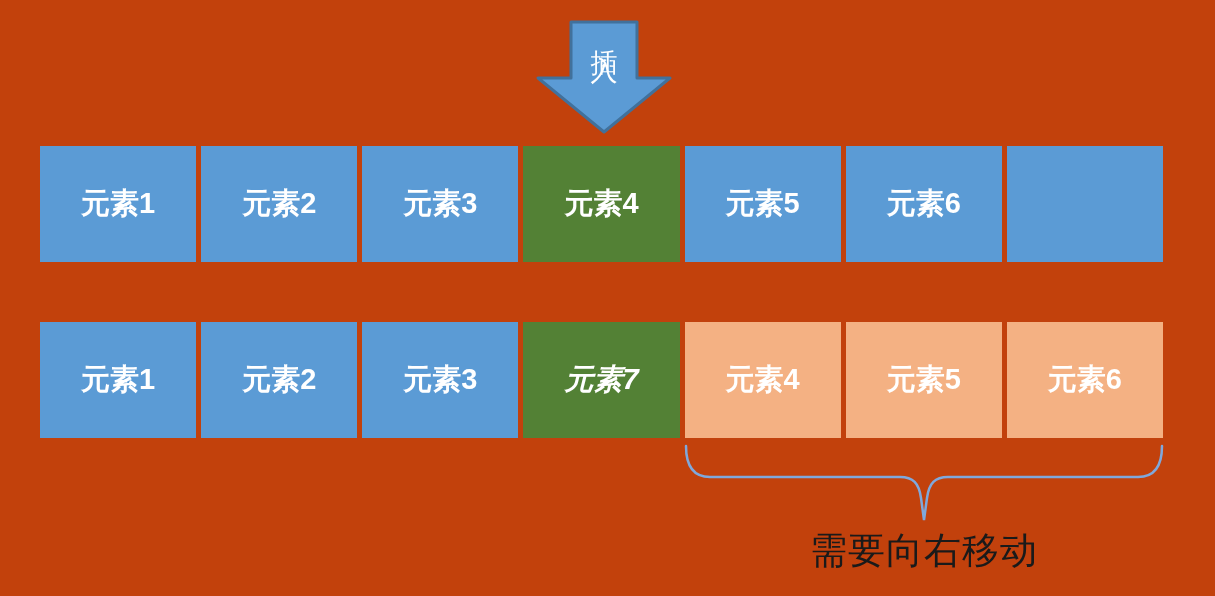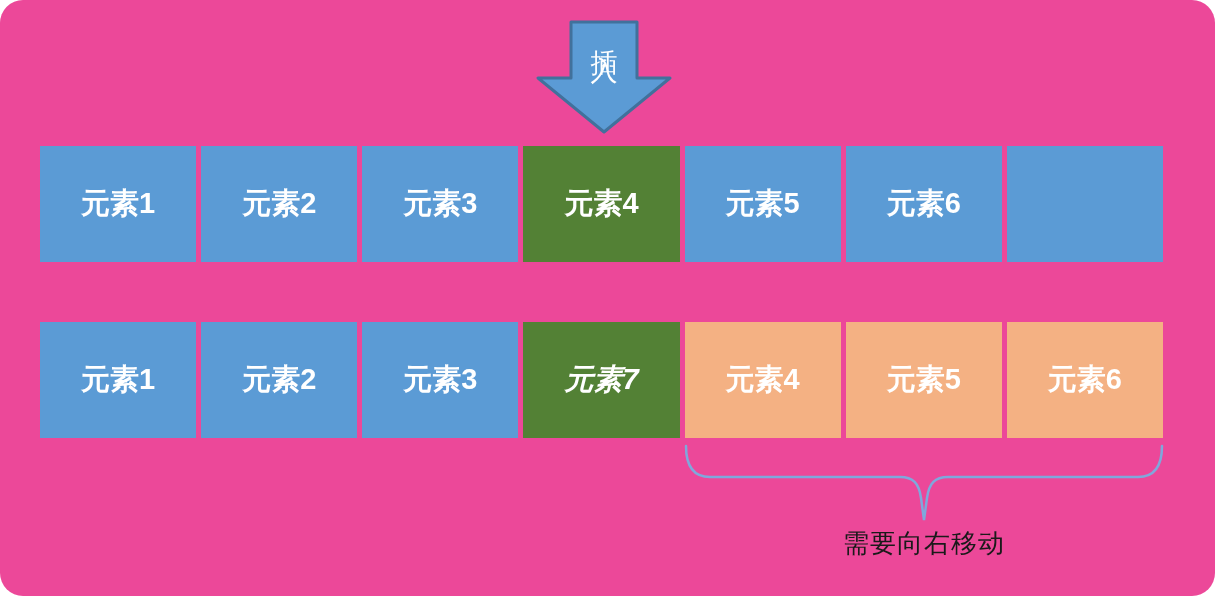--- a/index.html
+++ b/index.html
@@ -5,23 +5,22 @@
   html, body {
     margin: 0;
     padding: 0;
     background: #ffffff;
     font-family: "Liberation Sans", "DejaVu Sans", sans-serif;
   }
   #diagram {
     position: relative;
     width: 1215px;
     height: 596px;
-    background: #ec4899;
+    background: #c2410c;
     overflow: hidden;
-    border-radius: 23px;
   }
   .arrow-svg {
     position: absolute;
     left: 528px;
     top: 14px;
     width: 150px;
     height: 125px;
   }
   .arrow-label {
     position: absolute;
@@ -63,21 +62,21 @@
     top: 440px;
     width: 490px;
     height: 90px;
   }
   .caption {
     position: absolute;
     left: 744px;
     top: 526px;
     width: 360px;
     text-align: center;
-    font-size: 26px;
+    font-size: 37px;
     letter-spacing: 1px;
   }
 </style>
 </head>
 <body>
 
 <div id="diagram">
 
   <svg class="arrow-svg" viewBox="0 0 150 125" xmlns="http://www.w3.org/2000/svg">
     <polygon points="43,8 109,8 109,64 142,64 76,118 10,64 43,64" stroke-width="3" stroke-linejoin="round" fill="#5B9BD5" stroke="#41719C"></polygon>

